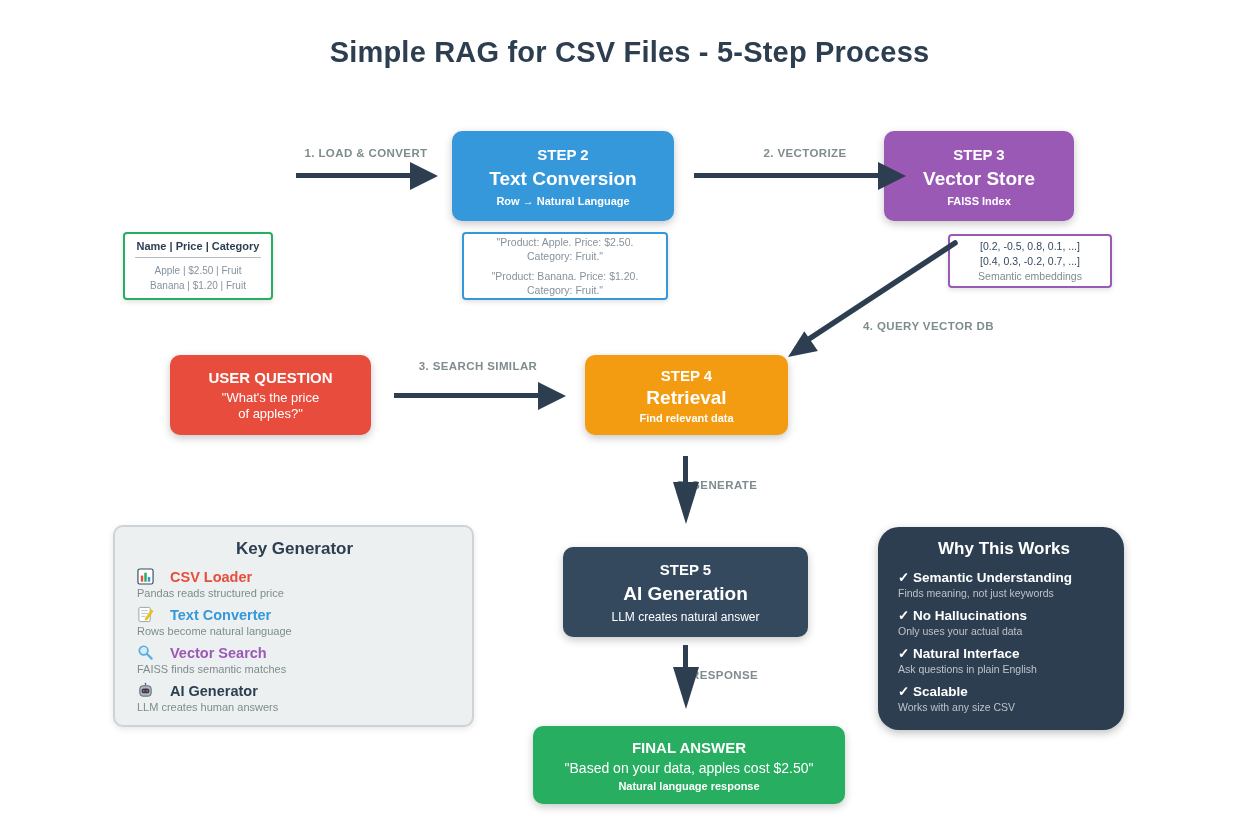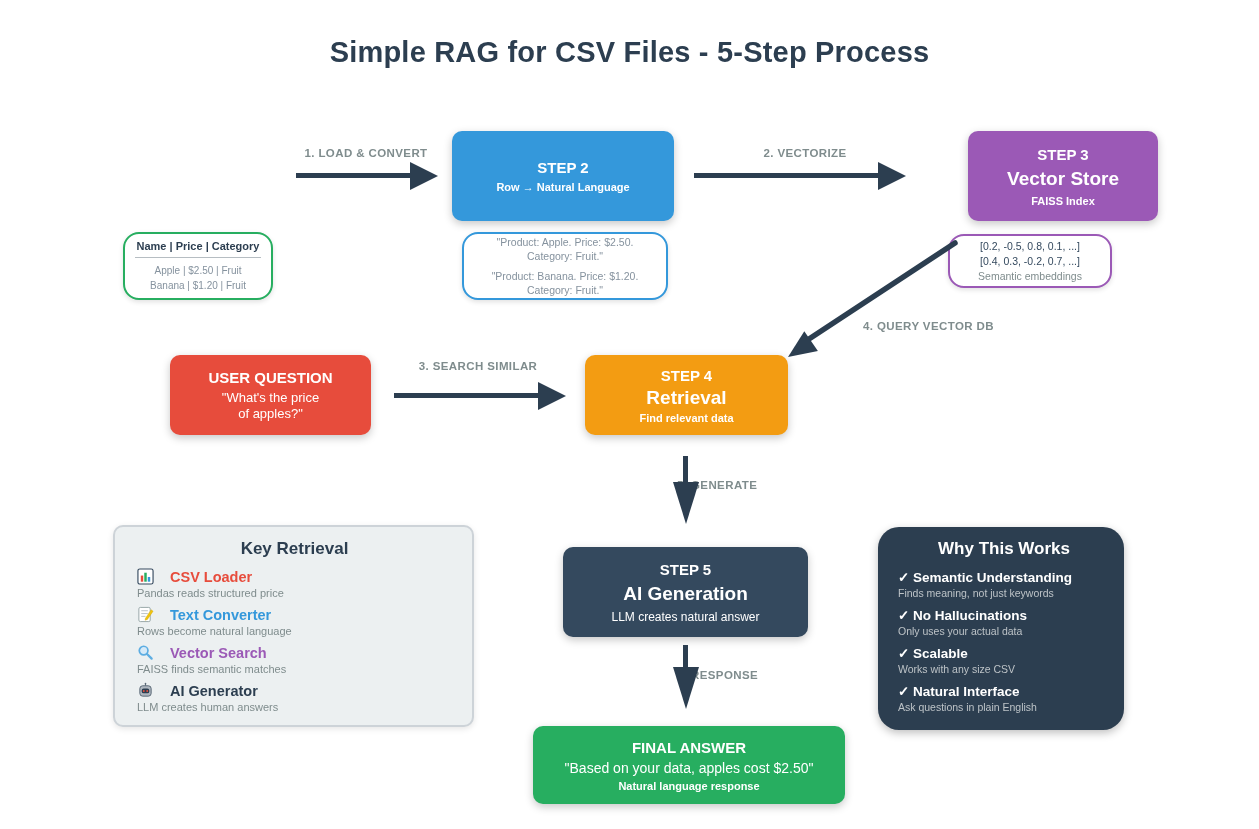--- a/index.html
+++ b/index.html
@@ -13,21 +13,21 @@
   
   .stepbox { position:absolute; border-radius:10px; color:#fff; text-align:center;
     display:flex; flex-direction:column; justify-content:center; gap:5px;
     box-shadow:0 3px 8px rgba(0,0,0,0.22); }
   .step-label { font-size:15px; font-weight:bold; }
   .step-name  { font-size:19px; font-weight:bold; }
   .step-sub   { font-size:11px; font-weight:bold; }
   .uq-line    { font-size:13px; }
 
   
-  .example { position:absolute; background:#fff; border-radius:16px; text-align:center;
+  .example { position:absolute; background:#fff; border-radius:4px; text-align:center;
     display:flex; flex-direction:column; justify-content:center;
     box-shadow:0 2px 5px rgba(0,0,0,0.12); }
   .ex-header { font-size:11px; font-weight:bold; color:#2c3e50; margin:0 10px 5px 10px;
     padding-bottom:5px; border-bottom:1px solid #b6bdc2; }
   .ex-row { font-size:10px; color:#85929e; line-height:15px; }
   .ex-line { font-size:10.5px; color:#85929e; line-height:14px; padding:0 12px; margin:3px 0; }
   .vec-line { font-size:10.5px; color:#34495e; line-height:15px; }
   .vec-cap { font-size:10.5px; color:#7f8c8d; line-height:15px; }
 
   
@@ -65,24 +65,25 @@
 </head>
 <body>
 
 <div class="canvas">
 
   <div class="page-title">Simple RAG for CSV Files - 5-Step Process</div>
 
 
   <div class="stepbox" style="left:452px; top:131px; width:222px; height:90px; background:#3498db;">
     <div class="step-label">STEP 2</div>
+    <div class="step-name">Text Conversion</div>
     <div class="step-sub">Row → Natural Language</div>
   </div>
 
-  <div class="stepbox" style="left:968px; top:131px; width:190px; height:90px; background:#9b59b6;">
+  <div class="stepbox" style="left:884px; top:131px; width:190px; height:90px; background:#9b59b6;">
     <div class="step-label">STEP 3</div>
     <div class="step-name">Vector Store</div>
     <div class="step-sub">FAISS Index</div>
   </div>
 
   <div class="example" style="left:123px; top:232px; width:150px; height:68px; border:2px solid #27ae60;">
     <div class="ex-header">Name | Price | Category</div>
     <div class="ex-row">Apple | $2.50 | Fruit</div>
     <div class="ex-row">Banana | $1.20 | Fruit</div>
   </div>
@@ -142,21 +143,21 @@
 
   <div class="arrow-label" style="left:677px; top:479px;">5. GENERATE</div>
   <div class="v-line" style="left:683px; top:456px; height:28px;"></div>
   <div class="v-head" style="left:673px; top:482px;"></div>
 
   <div class="arrow-label" style="left:677px; top:669px;">6. RESPONSE</div>
   <div class="v-line" style="left:683px; top:645px; height:24px;"></div>
   <div class="v-head" style="left:673px; top:667px;"></div>
 
   <div class="panel-light">
-    <div class="panel-light-title">Key Retrieval</div>
+    <div class="panel-light-title">Key Generator</div>
 
     <div class="kc-item">
       <div class="kc-name-row">
         <svg class="kc-icon" viewBox="0 0 18 18">
           <rect x="1" y="1" width="16" height="16" rx="2" fill="#fff" stroke="#34495e" stroke-width="1.2"></rect>
           <rect x="4" y="8" width="2.6" height="6.5" fill="#e74c3c"></rect>
           <rect x="7.7" y="5" width="2.6" height="9.5" fill="#27ae60"></rect>
           <rect x="11.4" y="9.5" width="2.6" height="5" fill="#3498db"></rect>
         </svg>
         <span class="kc-name" style="color: rgb(231, 76, 60);">CSV Loader</span>
@@ -213,23 +214,23 @@
         <span>Semantic Understanding</span></div>
       <div class="wtw-desc">Finds meaning, not just keywords</div>
     </div>
     <div class="wtw-item">
       <div class="wtw-name"><span>✓</span>
         <span>No Hallucinations</span></div>
       <div class="wtw-desc">Only uses your actual data</div>
     </div>
     <div class="wtw-item">
       <div class="wtw-name"><span>✓</span>
+        <span>Natural Interface</span></div>
+      <div class="wtw-desc">Ask questions in plain English</div>
+    </div>
+    <div class="wtw-item">
+      <div class="wtw-name"><span>✓</span>
         <span>Scalable</span></div>
       <div class="wtw-desc">Works with any size CSV</div>
     </div>
-    <div class="wtw-item">
-      <div class="wtw-name"><span>✓</span>
-        <span>Natural Interface</span></div>
-      <div class="wtw-desc">Ask questions in plain English</div>
-    </div>
   </div>
 
 </div>
 
 </body></html>

